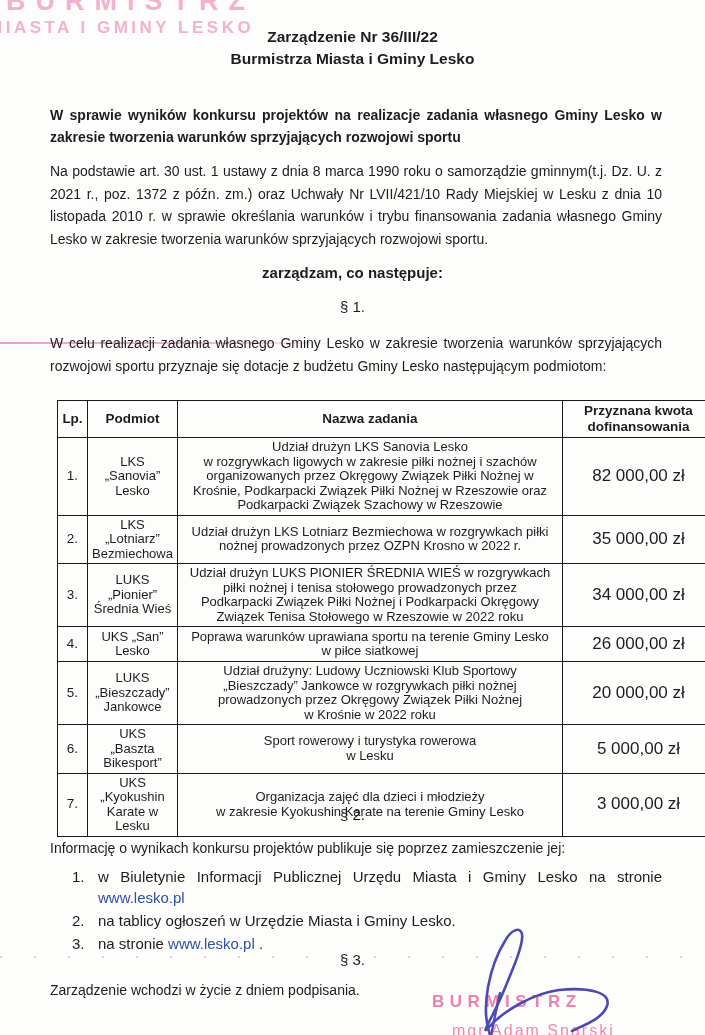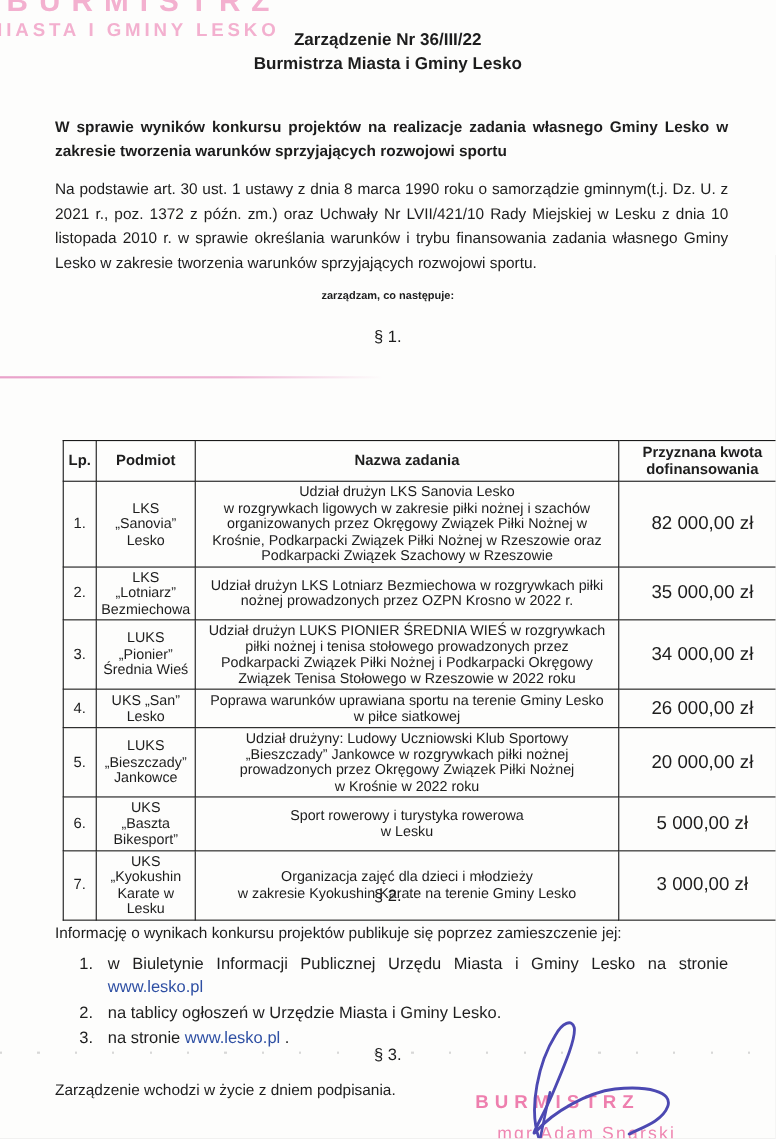--- a/index.html
+++ b/index.html
@@ -13,21 +13,21 @@
     color:#1d1d1d;
     padding-left:29px;
   }
   
   .letterhead{position:absolute;left:-12px;top:-14px;color:#f3b0cf;font-weight:bold;}
   .letterhead .lh1{font-size:27px;letter-spacing:10px;white-space:nowrap;padding-left:18px;}
   .letterhead .lh2{font-size:17px;letter-spacing:3.5px;white-space:nowrap;margin-top:1px;}
   
   .center-block{position:absolute;left:0;width:705px;text-align:center;}
   .title-block{top:26px;font-weight:bold;font-size:15.5px;line-height:22px;}
-  .order-intro{top:264px;font-weight:bold;font-size:10px;}
+  .order-intro{top:264px;font-weight:bold;font-size:15px;}
   .para-sign{font-size:15px;}
   .s1-mark{top:298px;}
   .s2-mark{top:806px;}
   .s3-mark{top:951px;}
   
   .para{position:absolute;left:50px;width:612px;font-size:14px;line-height:22.5px;text-align:justify;}
   .subject{top:104px;font-weight:bold;line-height:22px;}
   .legal{top:160px;}
   .s1-text{top:332px;}
   .s2-text{top:837px;text-align:left;}
@@ -94,20 +94,21 @@
   </div>
 
   <div class="para subject">W sprawie wyników konkursu projektów na realizacje zadania własnego Gminy Lesko w zakresie tworzenia warunków sprzyjających rozwojowi sportu</div>
 
   <div class="para legal">Na podstawie art. 30 ust. 1 ustawy z dnia 8 marca 1990 roku o samorządzie gminnym(t.j. Dz. U. z 2021 r., poz. 1372 z późn. zm.) oraz Uchwały Nr LVII/421/10 Rady Miejskiej w Lesku z dnia 10 listopada 2010 r. w sprawie określania warunków i trybu finansowania zadania własnego Gminy Lesko w zakresie tworzenia warunków sprzyjających rozwojowi sportu.</div>
 
   <div class="center-block order-intro">zarządzam, co następuje:</div>
 
   <div class="center-block para-sign s1-mark">§ 1.</div>
   <div class="pink-line"></div>
+  <div class="para s1-text">W celu realizacji zadania własnego Gminy Lesko w zakresie tworzenia warunków sprzyjających rozwojowi sportu przyznaje się dotacje z budżetu Gminy Lesko następującym podmiotom:</div>
 
   <table class="grants">
     <colgroup>
         <col class="c-lp">
         <col class="c-podmiot">
         <col class="c-zadanie">
         <col class="c-kwota">
       </colgroup>
     <thead>
       <tr>

